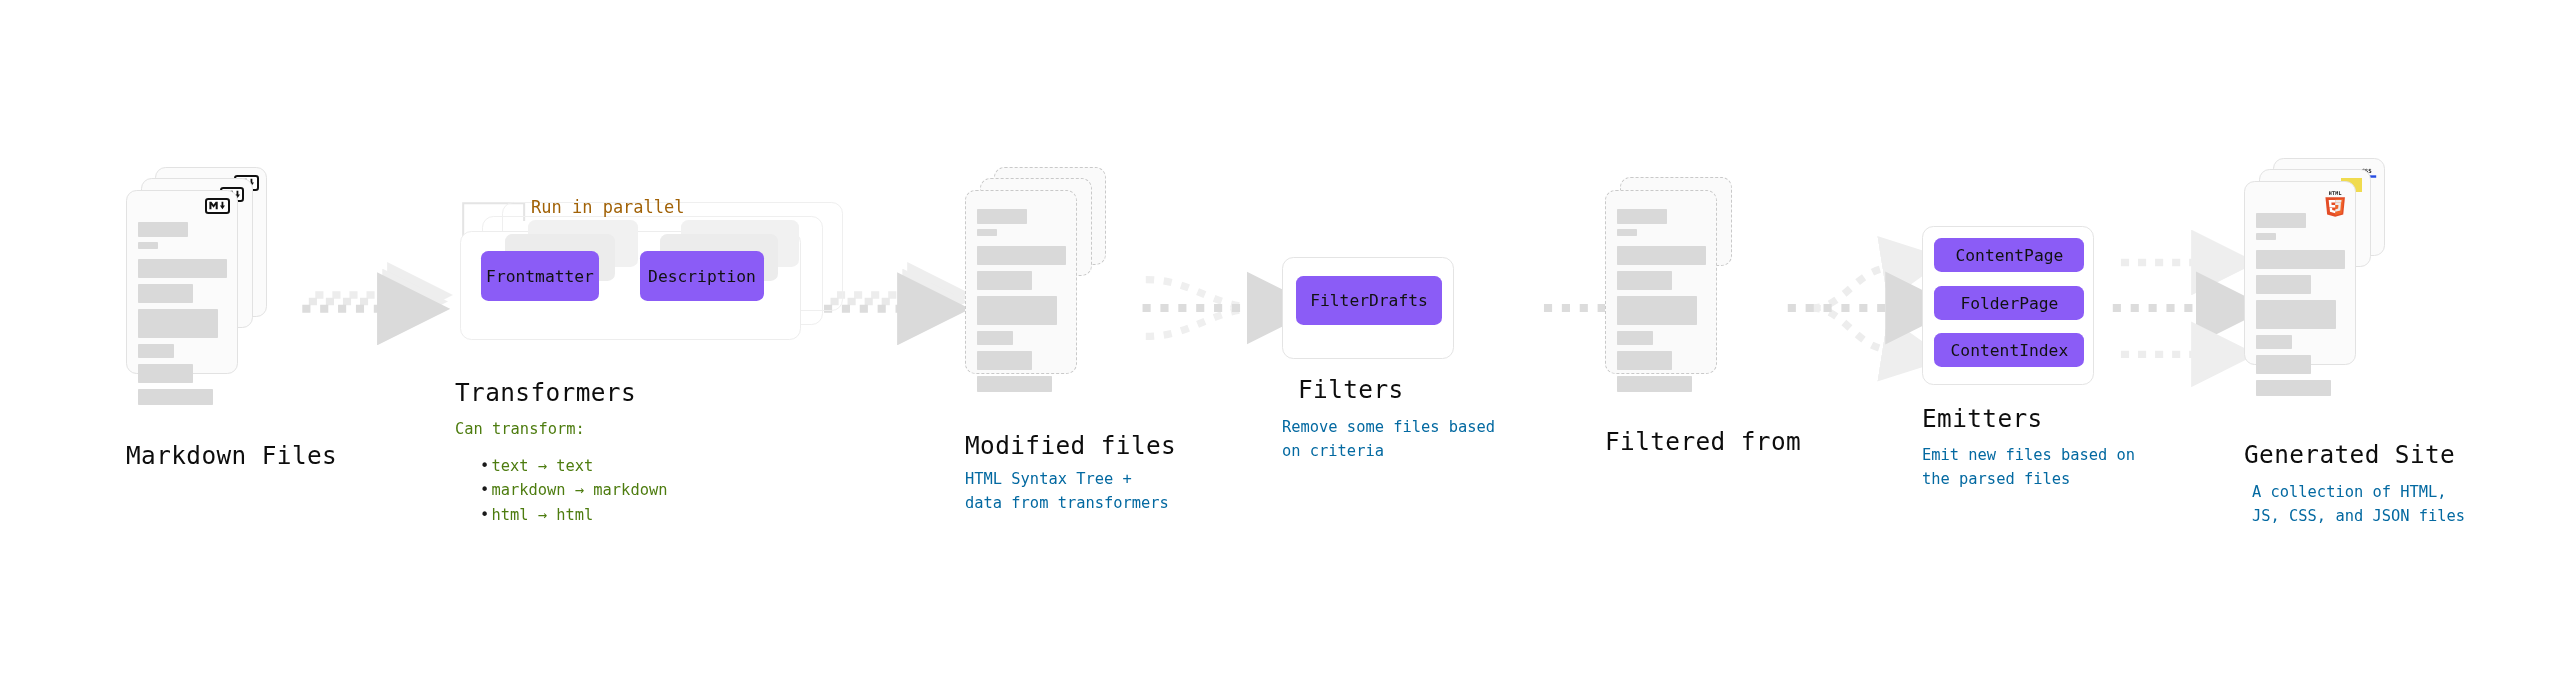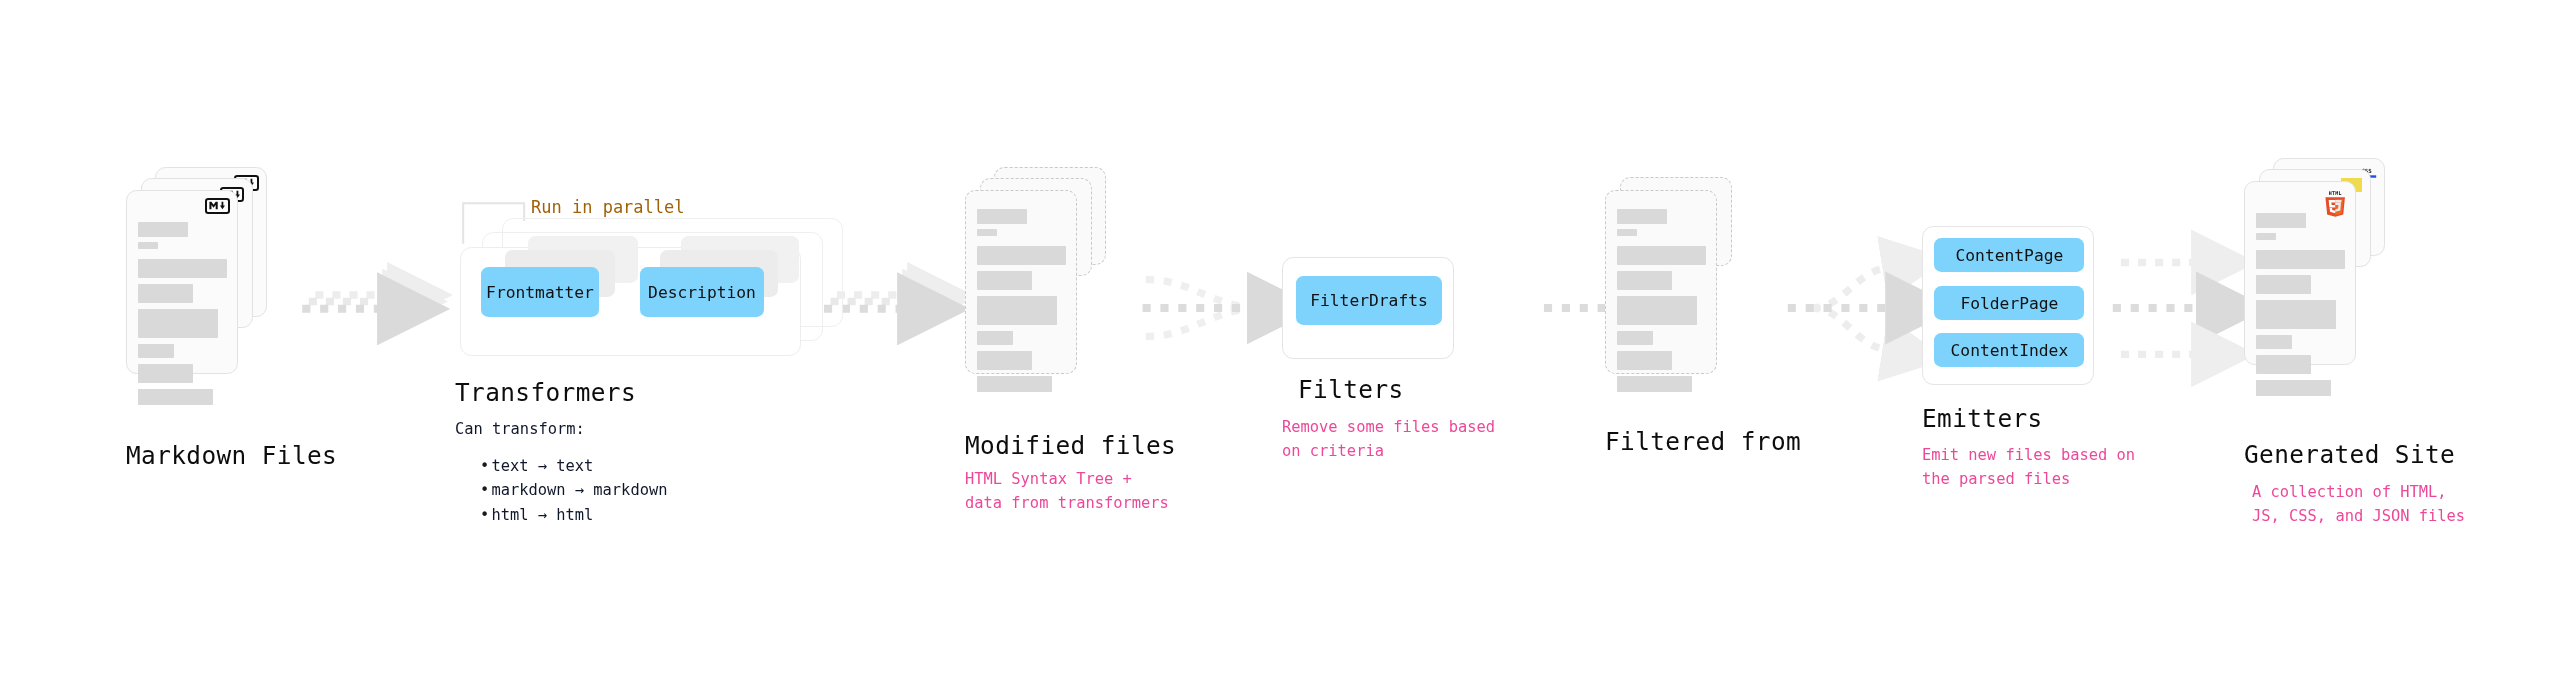--- a/index.html
+++ b/index.html
@@ -28,27 +28,27 @@
   .title {
     font-size: 24.4px;
     letter-spacing: 0.4px;
     color: #0d0d0d;
     white-space: nowrap;
     font-weight: 400;
   }
   .caption {
     font-size: 15.4px;
     line-height: 1.55;
-    color: #ec4899;
+    color: #0369a1;
     white-space: pre-line;
   }
   .caption-list {
     font-size: 15.4px;
     line-height: 1.6;
-    color: #0f172a;
+    color: #4d7c0f;
   }
   .caption-list .lead { margin: 0 0 0.8px 0; }
   .caption-list ul { margin: 12px; padding: 0 0 0 13px; list-style: none; }
   .caption-list li { white-space: nowrap; }
   .caption-list li::before {
     content: "\2022";
     display: inline-block;
     width: 11.4px;
     color: #1a1a1a;
   }
@@ -113,21 +113,21 @@
   }
   .ghostbox {
     position: absolute;
     border: 1.6px solid #efefef;
     border-radius: 11.4px;
     background: transparent;
     box-sizing: border-box;
   }
   .chip {
     position: absolute;
-    background: #7dd3fc;
+    background: #8b5cf6;
     border-radius: 7.3px;
     display: flex;
     align-items: center;
     justify-content: center;
     font-size: 16.3px;
     color: #111;
     white-space: nowrap;
     box-sizing: border-box;
   }
   .chip.ghost {
@@ -250,21 +250,21 @@
             <div class="bar" style="width: 80px; height: 29px;"></div>
             <div class="bar" style="width: 36px; height: 14.6px;"></div>
             <div class="bar" style="width: 55px; height: 19.5px;"></div>
             <div class="bar" style="width: 75px; height: 16.3px;"></div>
           </div>
       </div>
     </div>
   </div>
   <div class="node title" style="left:126px; top:441px;">Markdown Files</div>
 
-  <div class="node" style="left:455px; top:208px;">
+  <div class="node" style="left:455px; top:192px;">
     <div style="position:relative; width:406px; height:179px;">
 
       <div class="ghostbox" style="left:47px; top:9.8px; width:341px; height:109px;"></div>
       <div class="ghostbox" style="left:27px; top:24.4px; width:341px; height:109px;"></div>
       <div class="rbox" style="left:4.9px; top:39px; width:341px; height:109px; border-color:#ededed;"></div>
 
       <div class="chip ghost2" style="left:73px; top:28.4px; width:110px; height:47px;">Frontmatter</div>
       <div class="chip ghost2" style="left:226px; top:28.4px; width:118px; height:47px;">Description</div>
       <div class="chip ghost" style="left:50px; top:42px; width:110px; height:47px;">Frontmatter</div>
       <div class="chip ghost" style="left:205px; top:42px; width:118px; height:47px;">Description</div>

